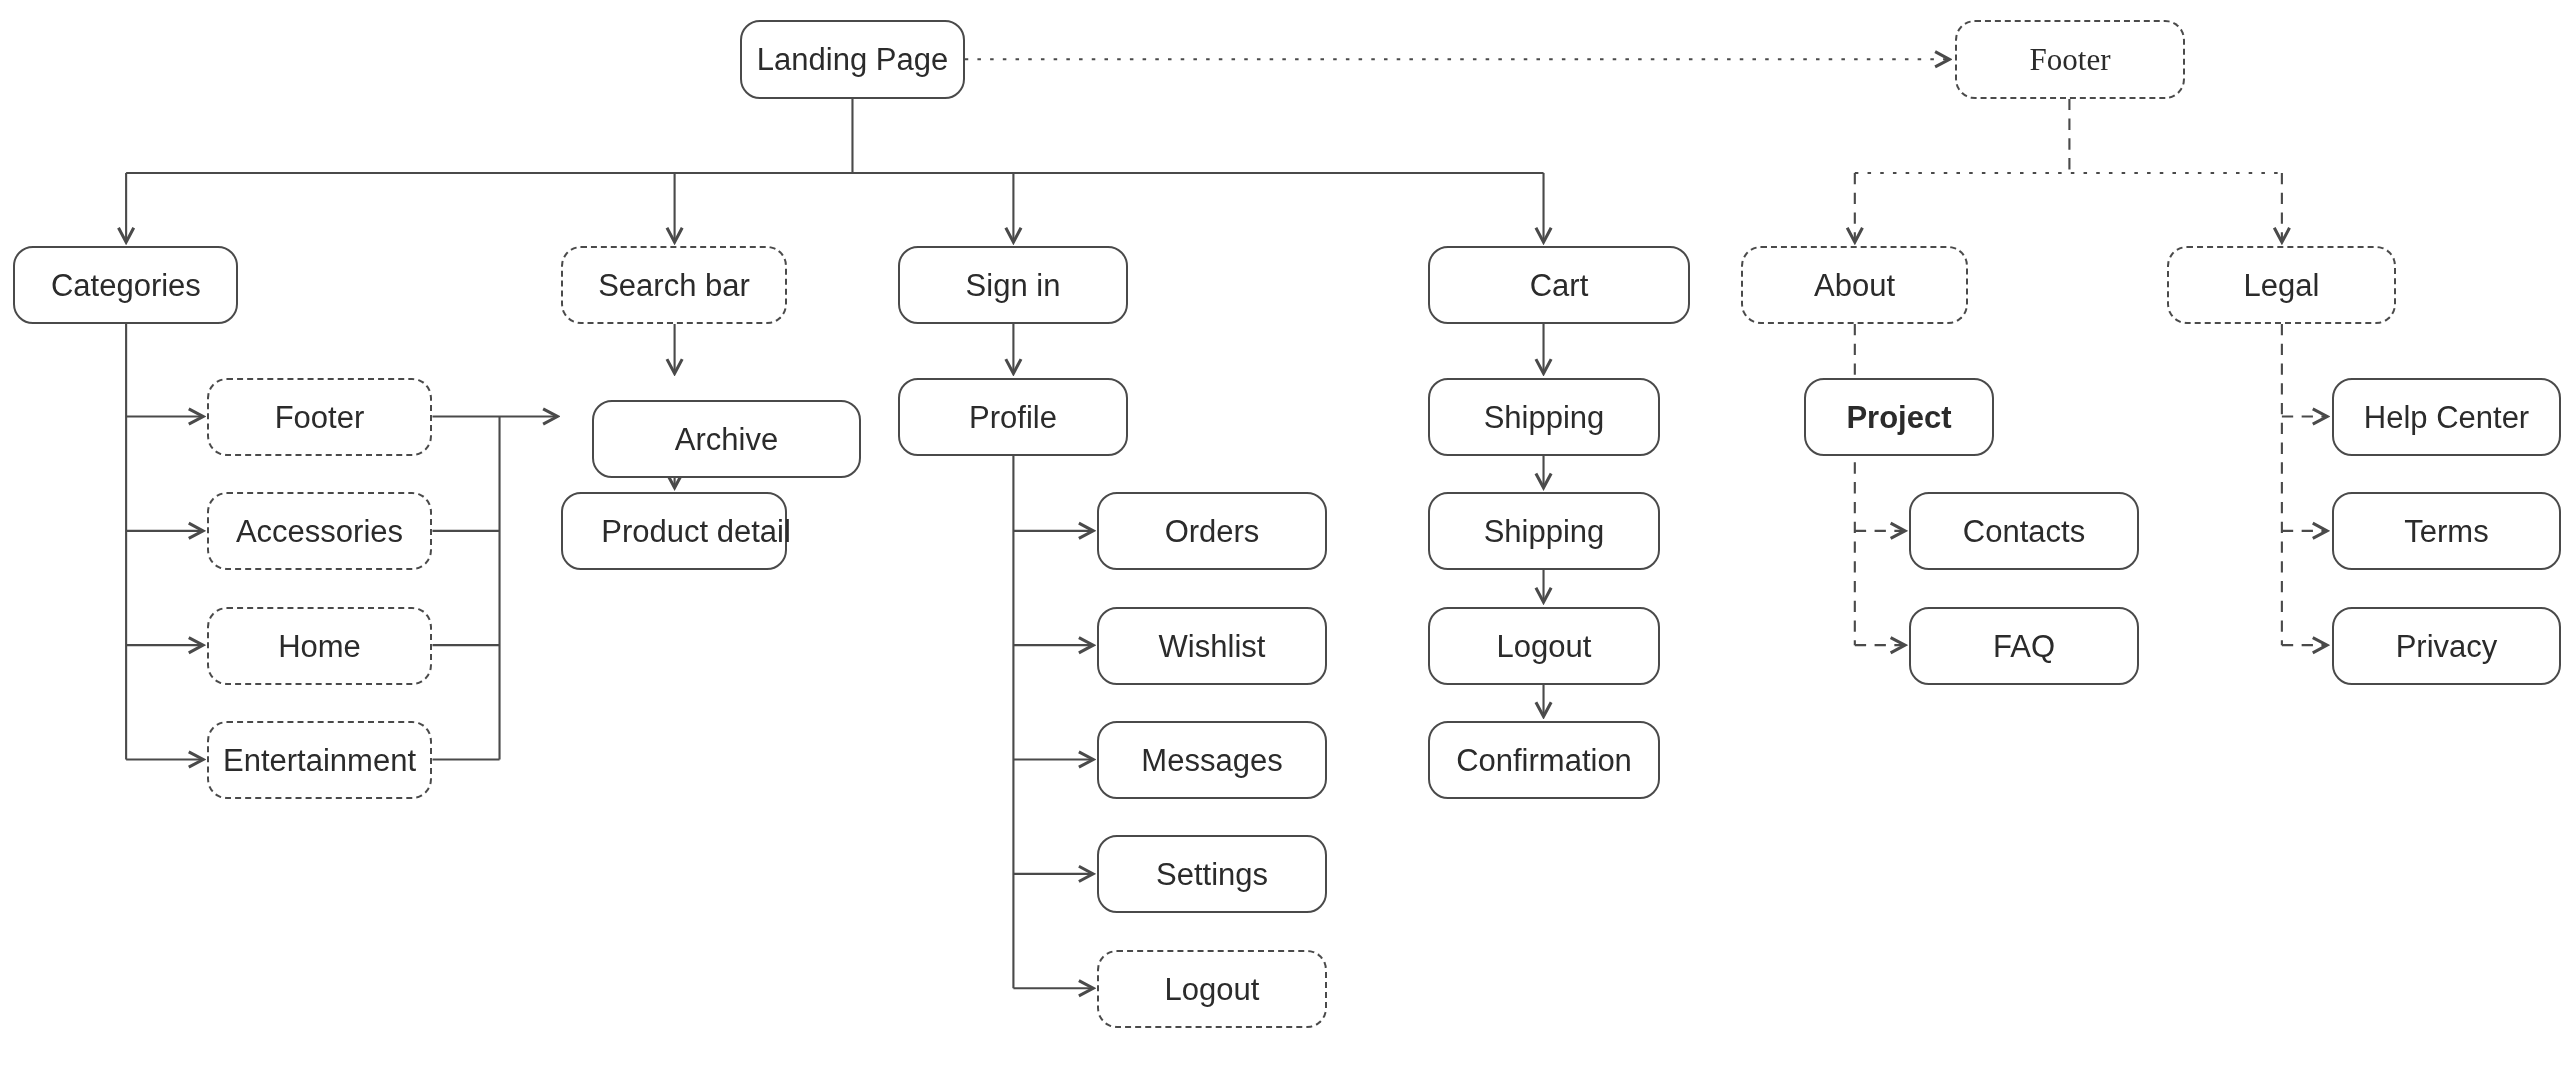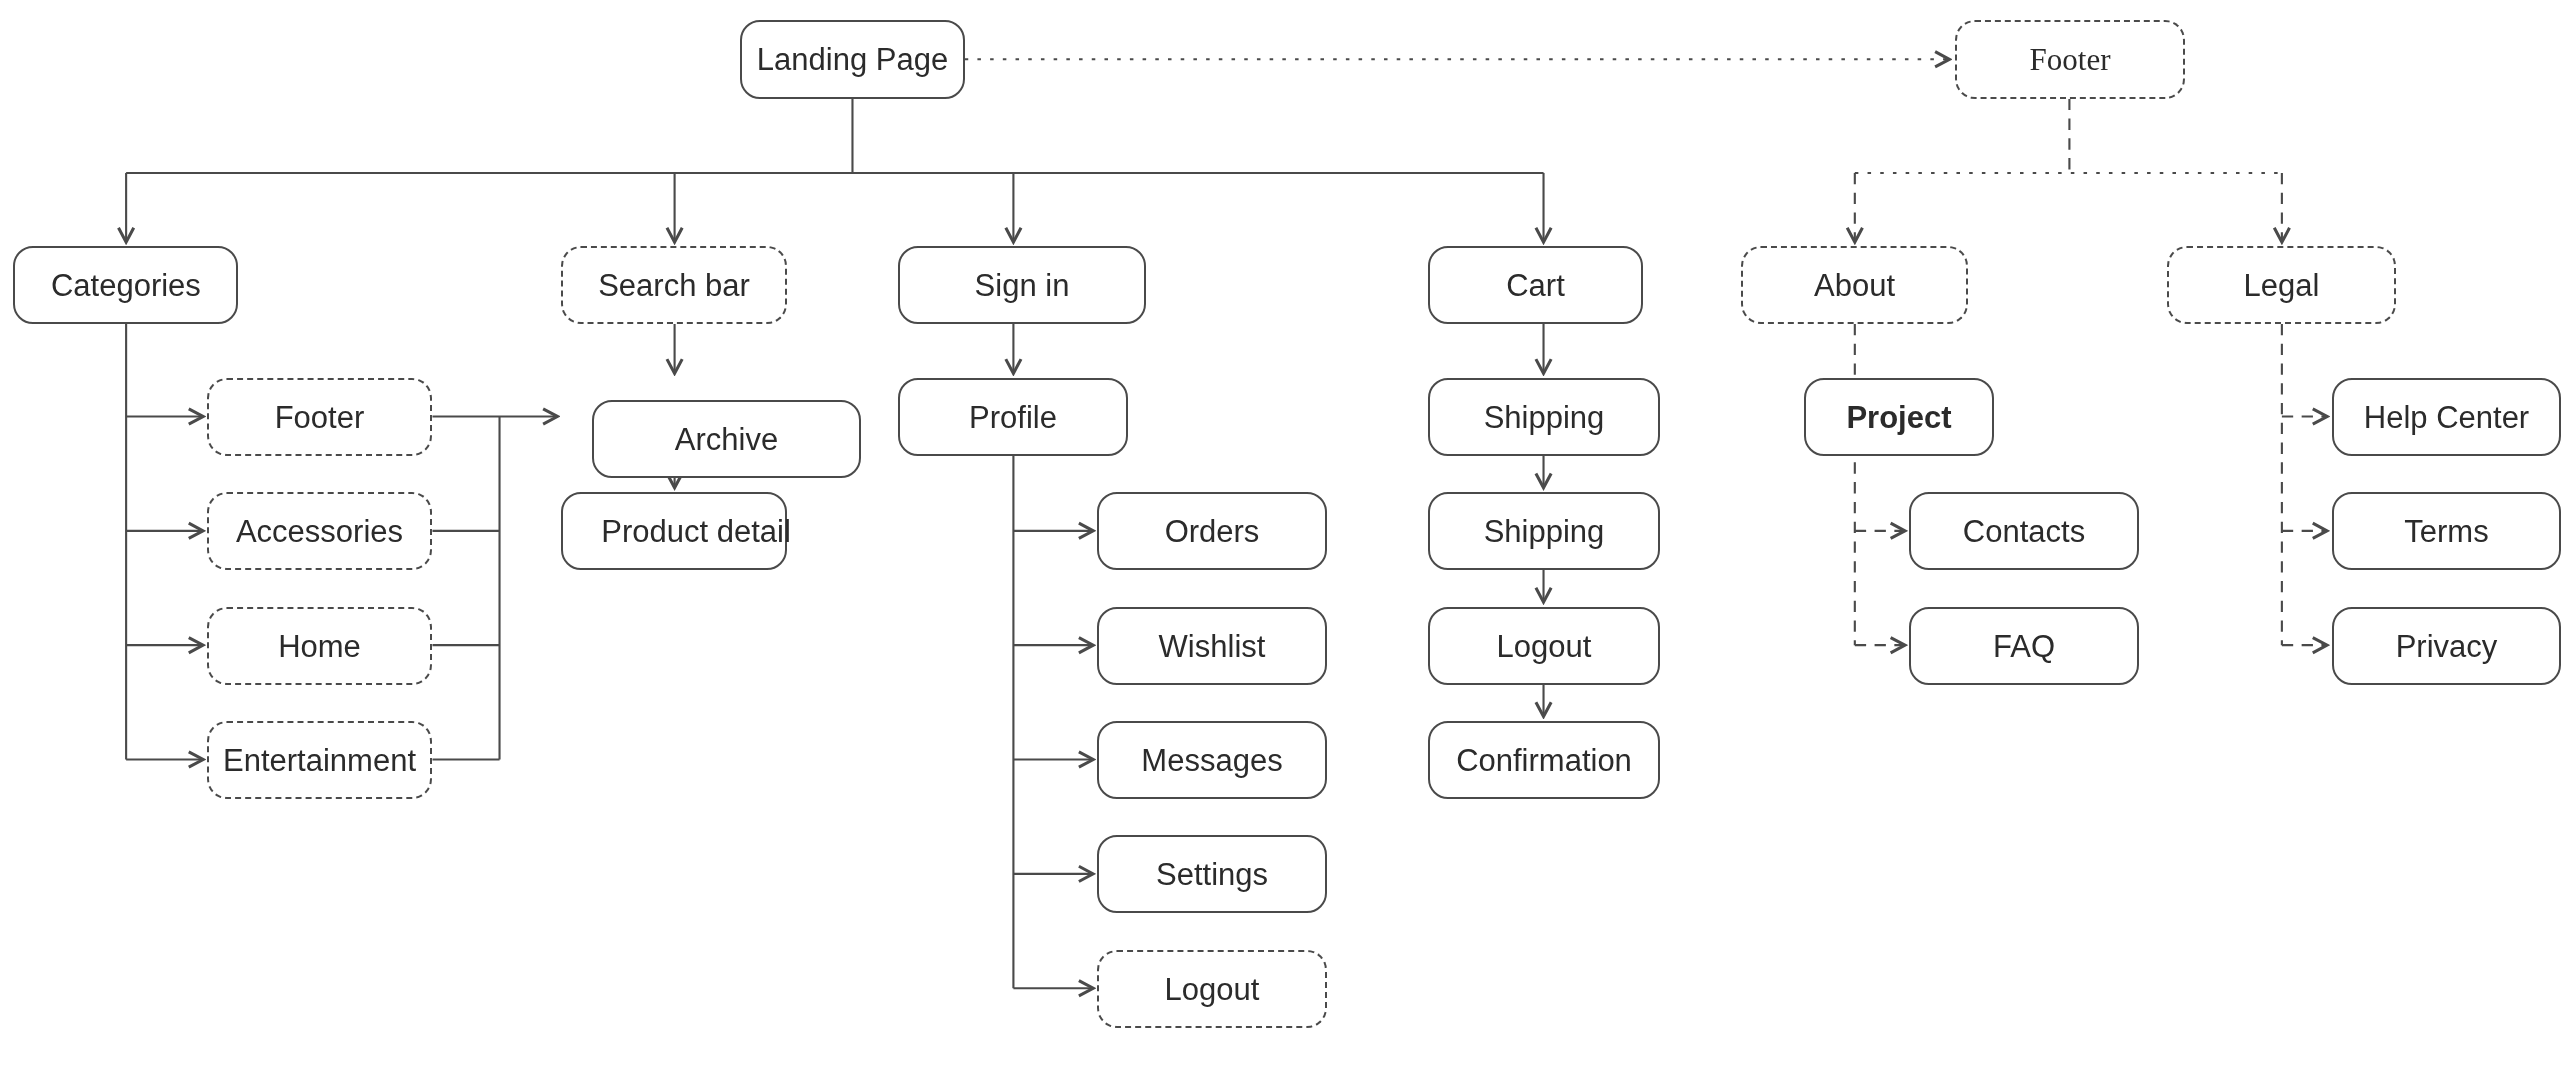--- a/index.html
+++ b/index.html
@@ -98,22 +98,22 @@
       <path d="M3232,752 H3296" marker-end="url(#arrow)"></path>
       <path d="M3232,914 H3296" marker-end="url(#arrow)"></path>
     </g>
   </svg>
 
   <div class="node" style="left:740px; top:20px;  width:225px; height:79px;">Landing Page</div>
   <div class="node dashed" style="left:1955px; top:20px;  width:230px; height:79px;font-family:Liberation Serif, serif;">Footer</div>
 
   <div class="node" style="left:13.4px;   top:246px; width:225px; height:78px;">Categories</div>
   <div class="node dashed" style="left:561px;  top:246px; width:226px; height:78px;">Search bar</div>
-  <div class="node" style="left:898px; top:246px; width:248px; height:78px;">Sign in</div>
-  <div class="node" style="left:1428px; top:246px; width:215px; height:78px;">Cart</div>
+  <div class="node" style="left:898px; top:246px; width:230px; height:78px;">Sign in</div>
+  <div class="node" style="left:1428px; top:246px; width:262px; height:78px;">Cart</div>
   <div class="node dashed" style="left:1741px; top:246px; width:227px; height:78px;">About</div>
   <div class="node dashed" style="left:2167px; top:246px; width:229px; height:78px;">Legal</div>
 
   <div class="node dashed" style="left:207px;  top:378px;  width:225px; height:78px;">Footer</div>
   <div class="node dashed" style="left:207px;  top:492px;  width:225px; height:78px;">Accessories</div>
   <div class="node dashed" style="left:207px;  top:607px;  width:225px; height:78px;">Home</div>
   <div class="node dashed" style="left:207px;  top:721px; width:225px; height:78px;">Entertainment</div>
 
   <div class="node" style="left:561px;  top:400px;  width:269px; height:78px;margin-left:31px;">Archive</div>
   <div class="node" style="left:561px;  top:492px;  width:226px; height:78px;padding-left:44px;">Product detail</div>

